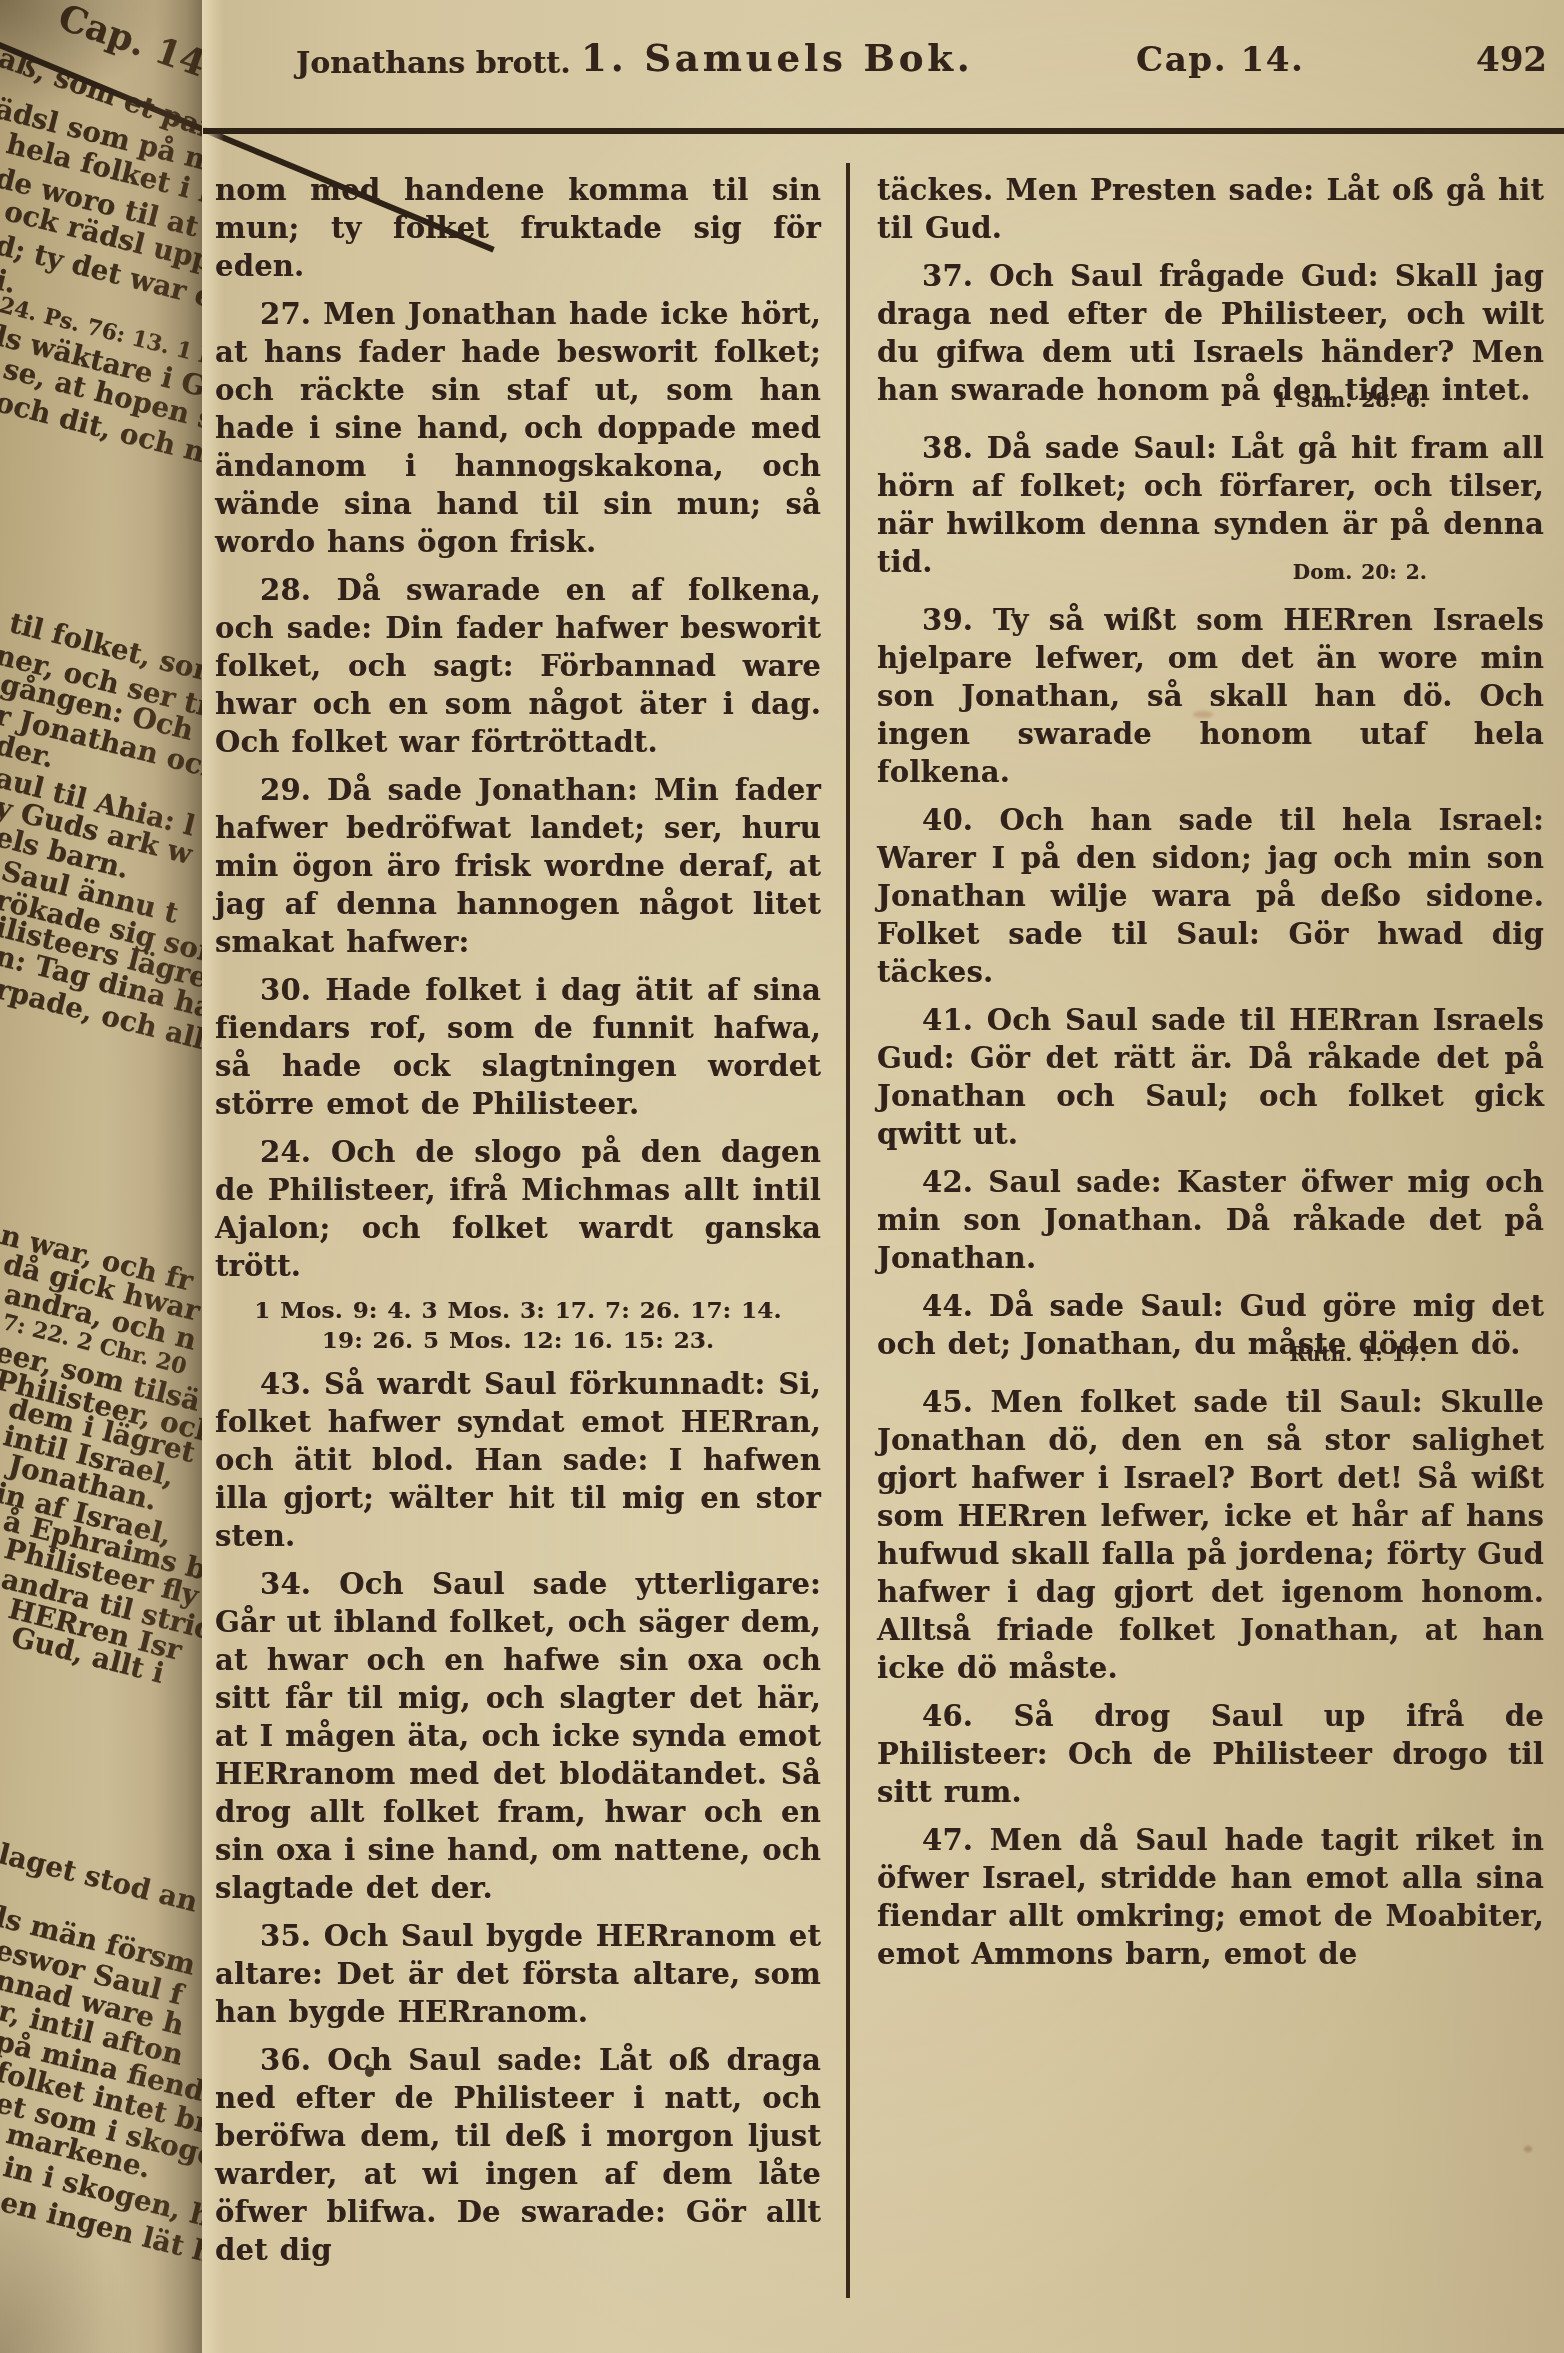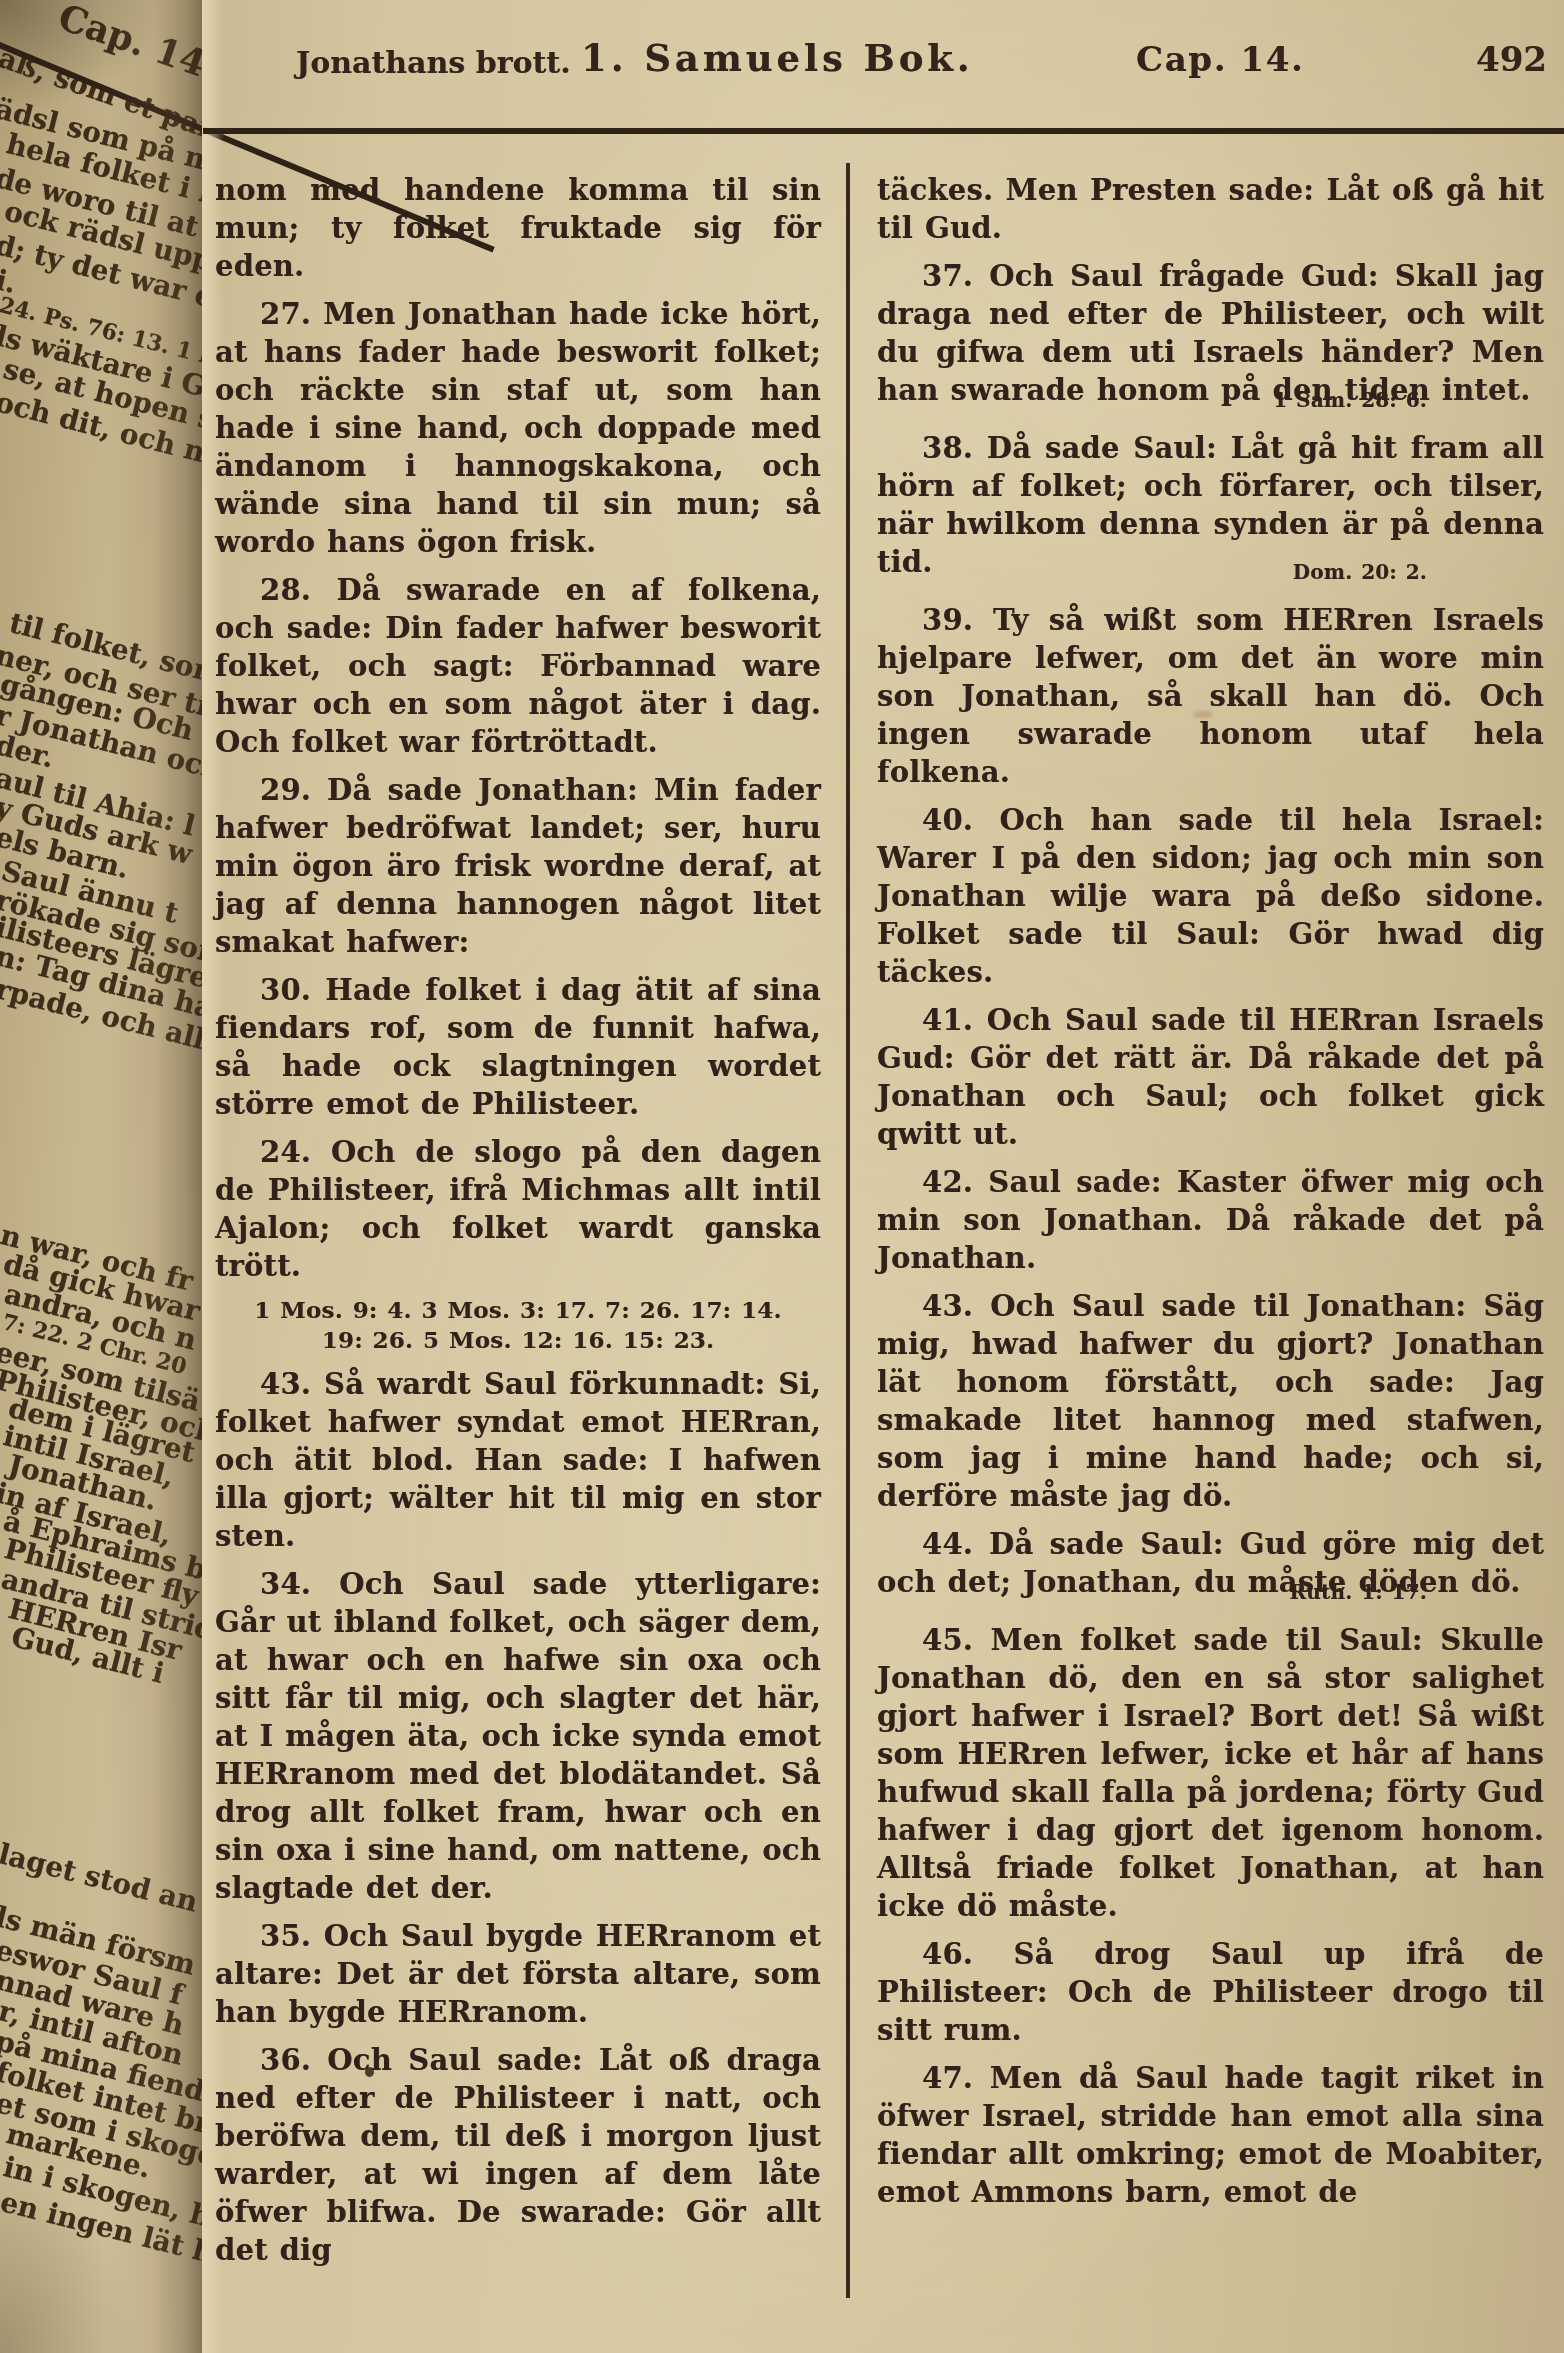--- a/index.html
+++ b/index.html
@@ -226,21 +226,20 @@
     <p class="refline">Dom. 20: 2.</p>
 
     <p class="verse">39. Ty så wißt som HERren Israels hjelpare lefwer, om det än wore min son Jonathan, så skall han dö. Och ingen swarade honom utaf hela folkena.</p>
 
     <p class="verse">40. Och han sade til hela Israel: Warer I på den sidon; jag och min son Jonathan wilje wara på deßo sidone. Folket sade til Saul: Gör hwad dig täckes.</p>
 
     <p class="verse">41. Och Saul sade til HERran Israels Gud: Gör det rätt är. Då råkade det på Jonathan och Saul; och folket gick qwitt ut.</p>
 
     <p class="verse">42. Saul sade: Kaster öfwer mig och min son Jonathan. Då råkade det på Jonathan.</p>
 
-    <p class="verse">43. Och Saul sade til Jonathan: Säg mig, hwad hafwer du gjort? Jonathan lät honom förstått, och sade: Jag smakade litet hannog med stafwen, som jag i mine hand hade; och si, derföre måste jag dö.</p>
 
     <p class="verse">44. Då sade Saul: Gud göre mig det och det; Jonathan, du måste döden dö.</p>
 
     <p class="refline">Ruth. 1: 17.</p>
 
     <p class="verse">45. Men folket sade til Saul: Skulle Jonathan dö, den en så stor salighet gjort hafwer i Israel? Bort det! Så wißt som HERren lefwer, icke et hår af hans hufwud skall falla på jordena; förty Gud hafwer i dag gjort det igenom honom. Alltså friade folket Jonathan, at han icke dö måste.</p>
 
     <p class="verse">46. Så drog Saul up ifrå de Philisteer: Och de Philisteer drogo til sitt rum.</p>
 
     <p class="verse">47. Men då Saul hade tagit riket in öfwer Israel, stridde han emot alla sina fiendar allt omkring; emot de Moabiter, emot Ammons barn, emot de</p>

